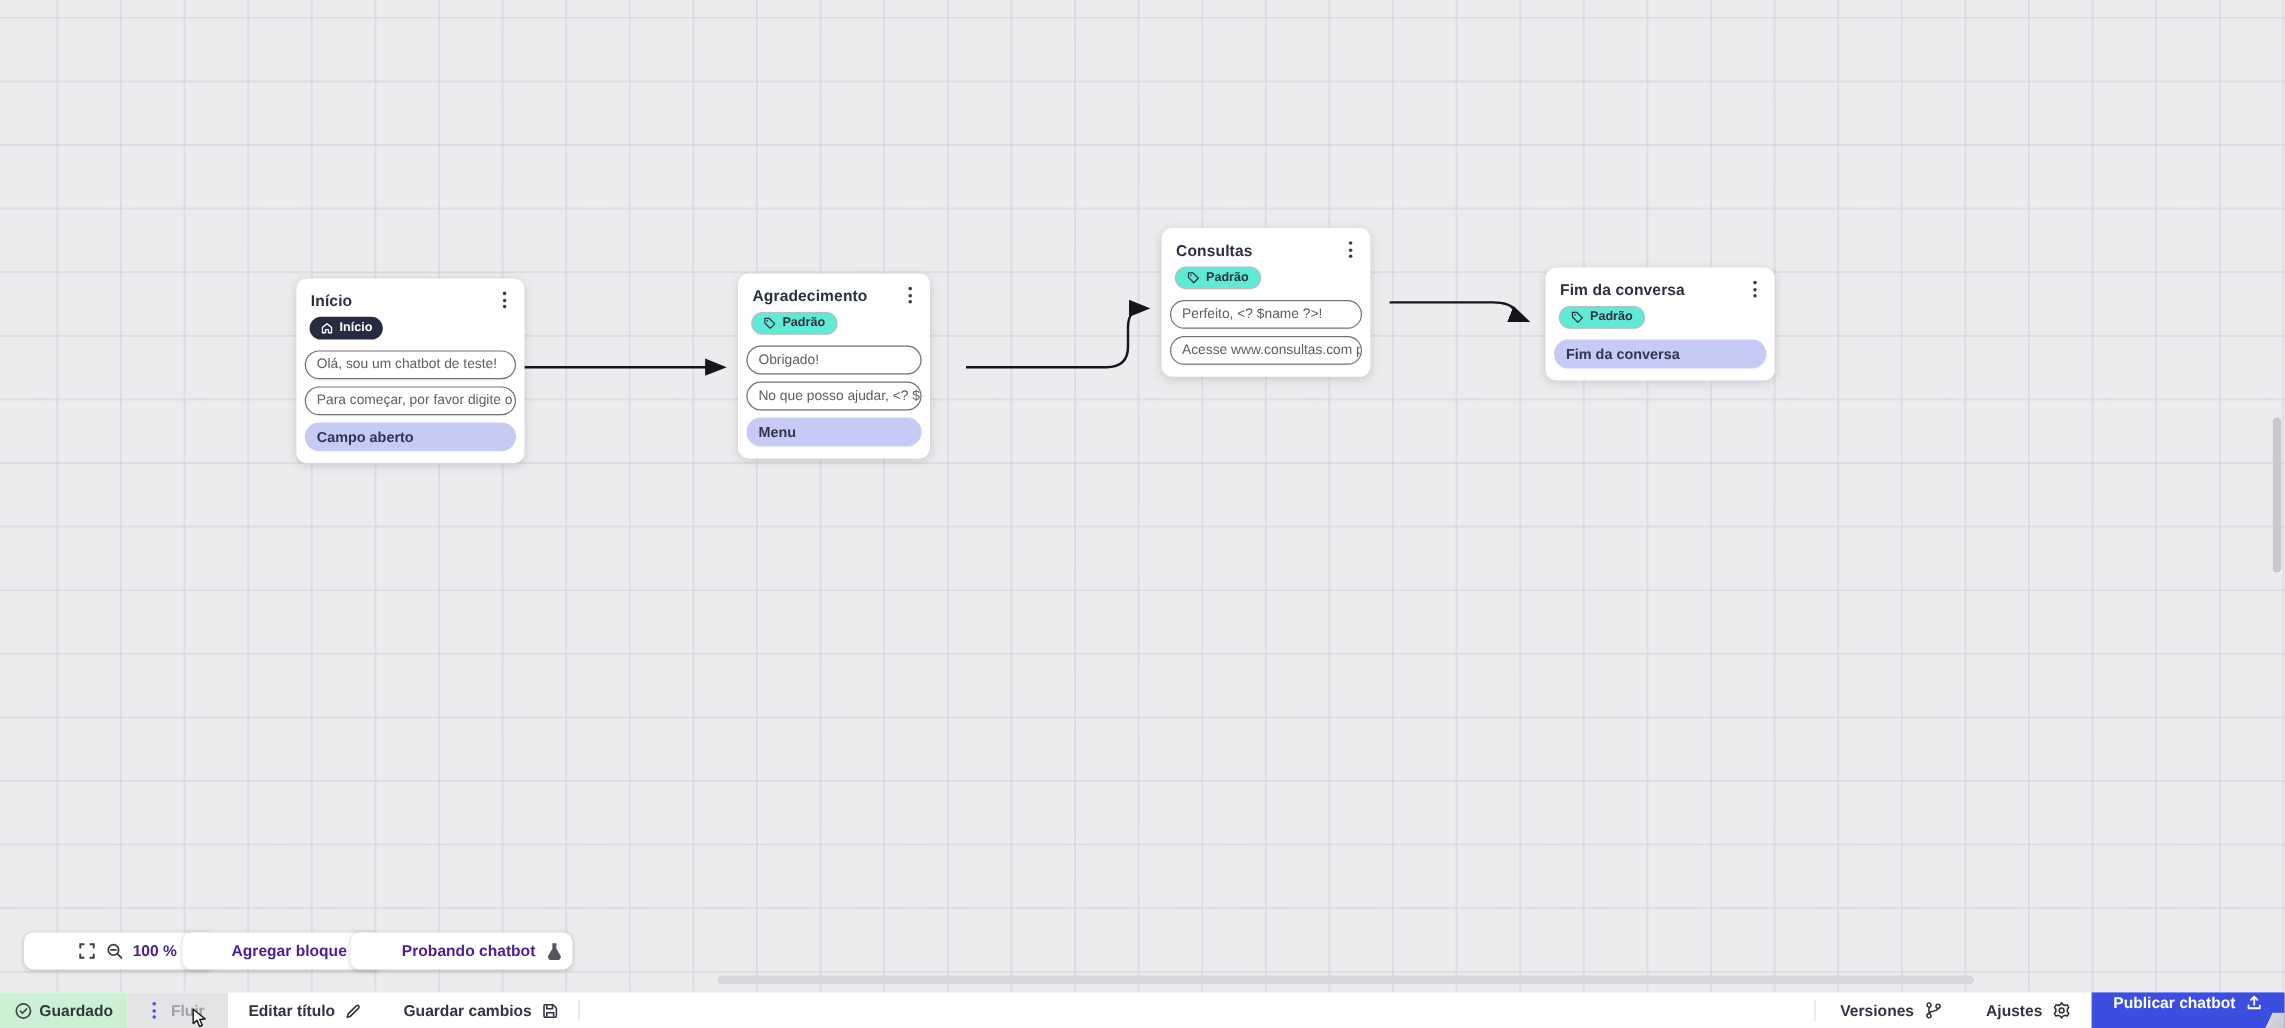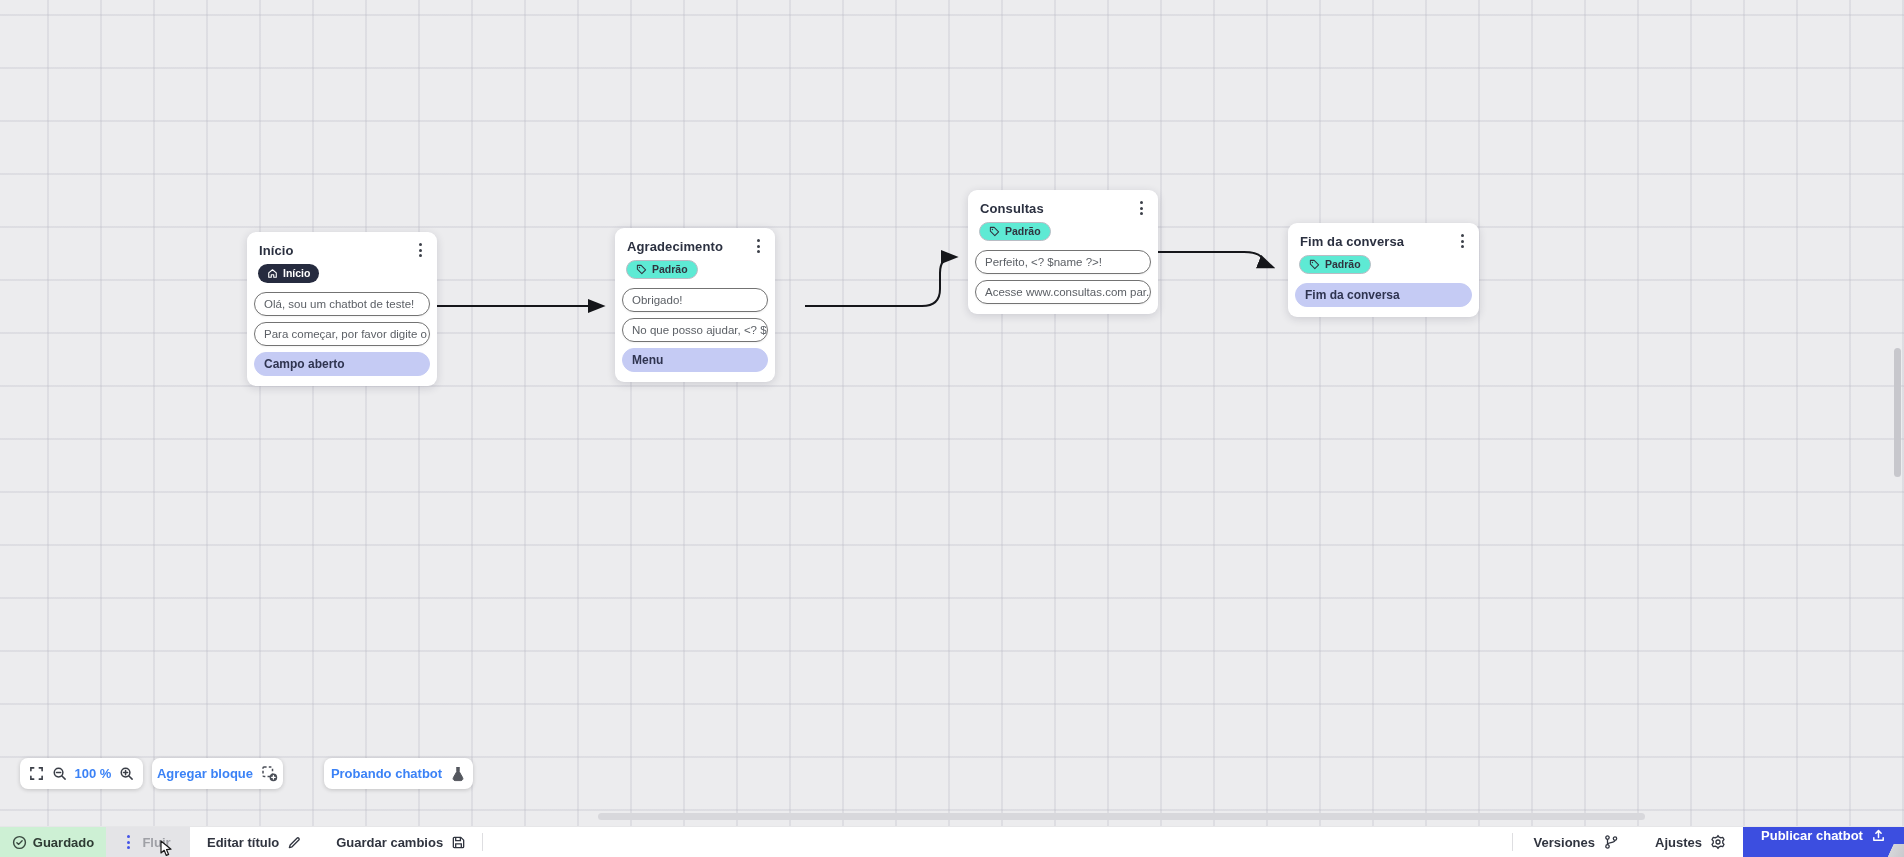--- a/index.html
+++ b/index.html
@@ -45,24 +45,24 @@
     white-space:nowrap;overflow:hidden;
   }
   .node-item.hl{
     background:#c5cbf4;border-color:#c5cbf4;color:#2f3450;font-weight:700;font-size:12px;
     box-shadow:none;
   }
   
   svg.edges{position:absolute;inset:0;pointer-events:none;}
   
   .panel{
-    position:absolute;top:758px;height:31px;background:#fff;border-radius:8px;
+    position:absolute;top:777px;height:31px;background:#fff;border-radius:8px;
     box-shadow:0 1px 4px rgba(0,0,0,.18);
     display:flex;align-items:center;justify-content:center;gap:8px;
-    font-size:13px;font-weight:700;color:#3b82f6;
+    font-size:13px;font-weight:700;color:#4c1d95;padding-left:36px;
   }
   .icon-btn{display:flex;align-items:center;justify-content:center;cursor:pointer;}
   
   .statusbar{
     position:absolute;left:0;bottom:0;width:1904px;height:30px;background:#fff;
     border-top:1px solid #e6e6e8;display:flex;align-items:stretch;
     font-size:13px;color:#30343f;font-weight:600;
   }
   .sb-sec{display:flex;align-items:center;}
   .sb-saved{width:106px;background:#cdf0d4;justify-content:center;gap:6px;color:#2e3b33;}
@@ -144,21 +144,21 @@
       <span>Padrão</span>
     </span>
   </div>
   <div class="node-items">
     <div class="node-item">Obrigado!</div>
     <div class="node-item">No que posso ajudar, &lt;? $name ...</div>
     <div class="node-item hl">Menu</div>
   </div>
 </div>
 
-<div class="node" style="left:968px;top:190px;width:190px;">
+<div class="node" style="left:968px;top:190px;width:174px;">
   <div class="node-header">
     <span class="node-title">Consultas</span>
     <span class="kebab">
         <i></i>
         <i></i>
         <i></i>
       </span>
   </div>
   <div class="badge-row">
     <span class="badge-outline">
@@ -221,21 +221,21 @@
 
 <div class="panel" style="left:152px;width:131px;cursor:pointer;">
   <span>Agregar bloque</span>
   <svg width="17" height="17" viewBox="0 0 17 17">
     <rect x="2" y="2" width="9.5" height="9.5" rx="1" fill="none" stroke="#4a4e57" stroke-width="1.5" stroke-dasharray="2.6 2.2"></rect>
     <circle cx="12.4" cy="12.4" r="3.8" fill="#4a4e57"></circle>
     <path d="M12.4 10.7 V14.1 M10.7 12.4 H14.1" stroke="#fff" stroke-width="1.3" stroke-linecap="round"></path>
   </svg>
 </div>
 
-<div class="panel" style="left:292px;width:149px;cursor:pointer;margin-left:32px;">
+<div class="panel" style="left:292px;width:149px;cursor:pointer;">
   <span>Probando chatbot</span>
   <svg width="16" height="16" viewBox="0 0 16 16">
     <path d="M6.3 1.5 H9.7 M6.8 1.8 V5.6 L3.4 11.6 A2 2 0 0 0 5.1 14.6 H10.9 A2 2 0 0 0 12.6 11.6 L9.2 5.6 V1.8 Z" fill="#54575e" stroke="#54575e" stroke-width="1" stroke-linejoin="round"></path>
   </svg>
 </div>
 
 <div class="vscroll"></div>
 <div class="hscroll"></div>
 
 <div class="statusbar">

